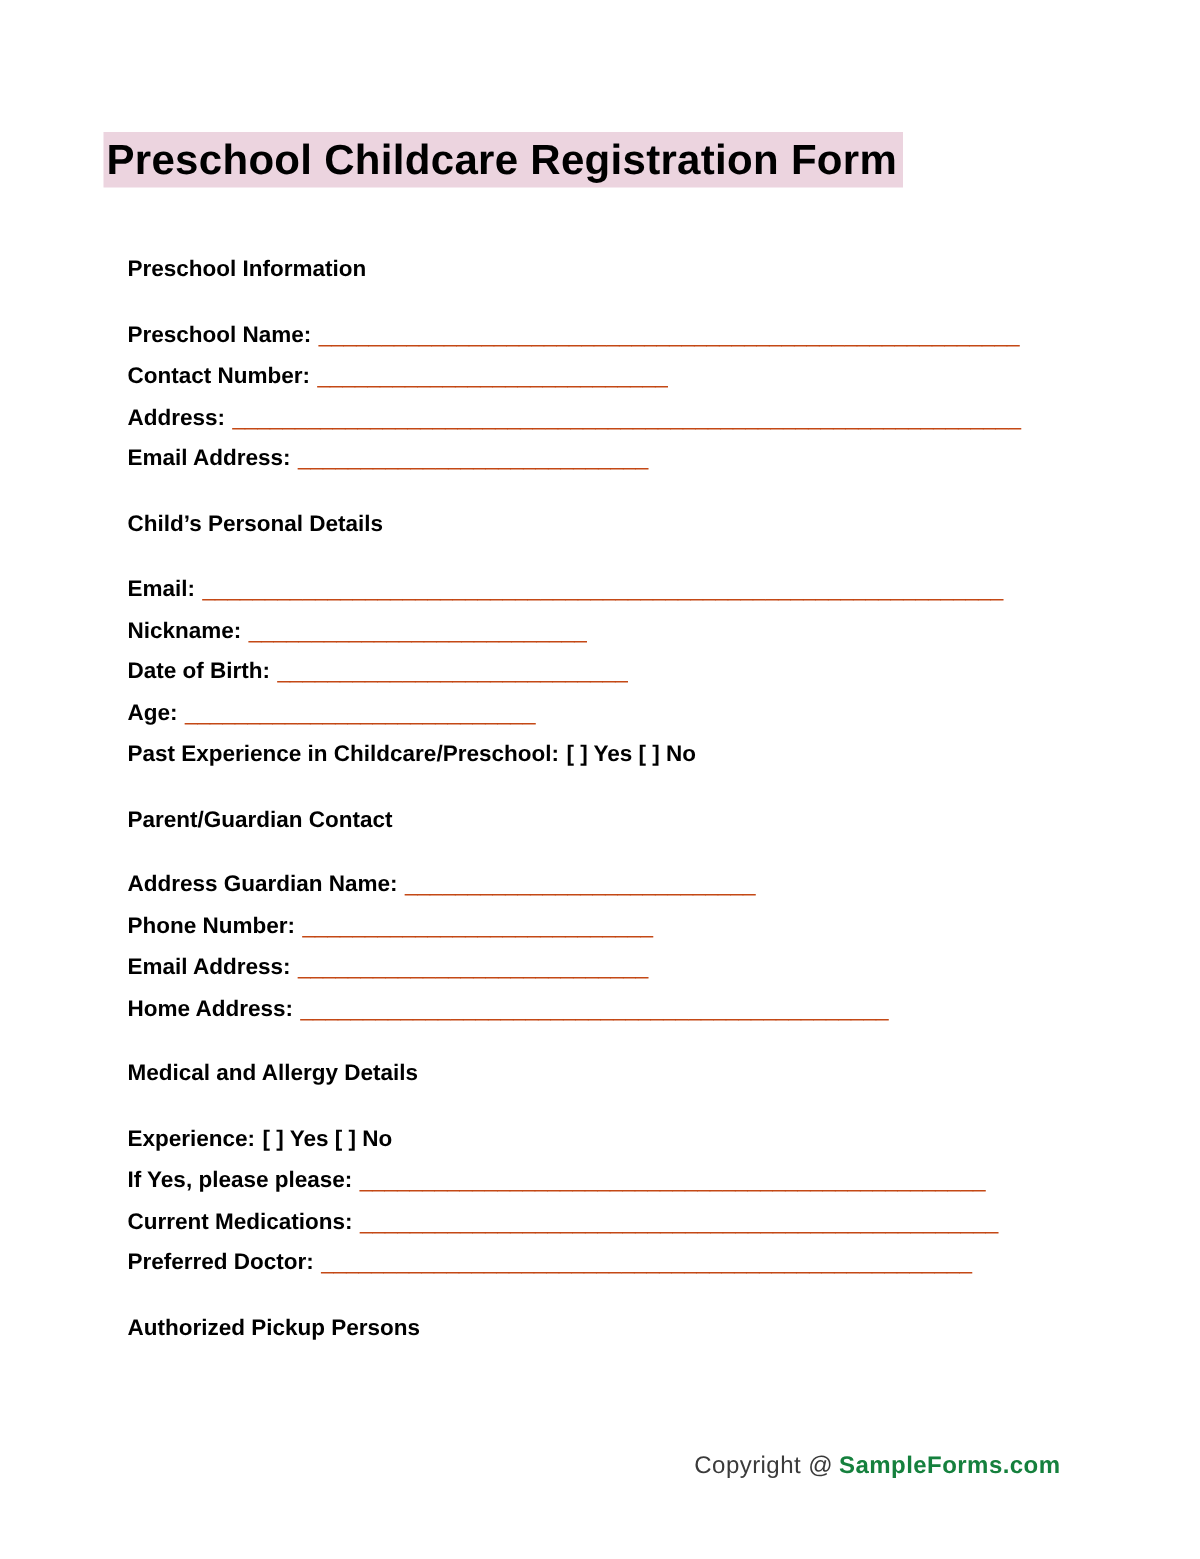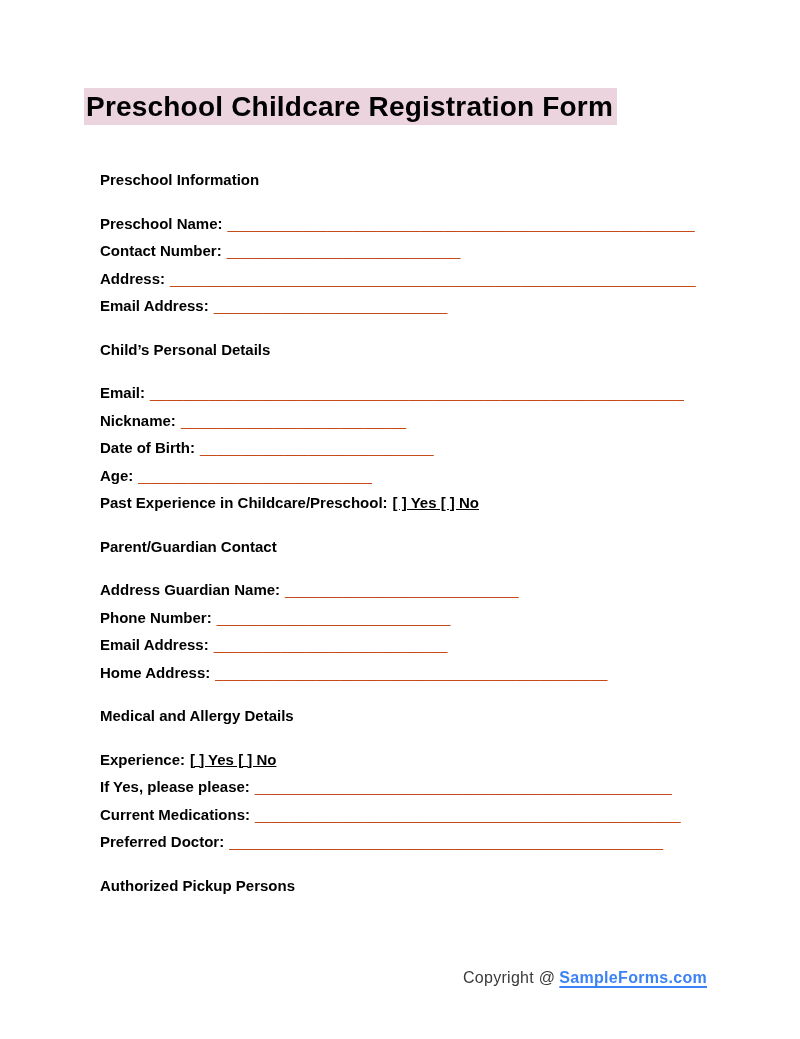--- a/index.html
+++ b/index.html
@@ -7,21 +7,21 @@
     position: relative;
     width: 800px;
     height: 1039px;
     background: #ffffff;
     overflow: hidden;
     font-family: "Liberation Sans", sans-serif;
     color: #000000;
   }
   .content {
     position: absolute;
-    left: 84px;
+    left: 69px;
     top: 88px;
     width: 625px;
   }
   .form-title {
     display: inline-block;
     background: #ecd4df;
     font-size: 28px;
     font-weight: 700;
     line-height: 37px;
     padding: 0 4px 0 2px;
@@ -44,37 +44,35 @@
     white-space: nowrap;
   }
   .blank {
     font-weight: 400;
     margin-left: 5px;
     color: #c2410c;
   }
   .opts {
     font-weight: 700;
     margin-left: 5px;
-    text-decoration: underline;
   }
   .footer {
     position: absolute;
     top: 966px;
     right: 93px;
     font-size: 16px;
     line-height: 24px;
     color: #3a3a3a;
     letter-spacing: 0.3px;
     white-space: nowrap;
   }
   .footer .copyright { margin-right: 4px; }
   .footer .site-link {
-    color: #3b82f6;
+    color: #15803d;
     font-weight: 700;
-    text-decoration: underline;
     text-decoration-thickness: 2px;
     text-underline-offset: 3px;
     cursor: pointer;
   }
 </style>
 </head>
 <body>
 
 <div class="page">
   <div class="content">

